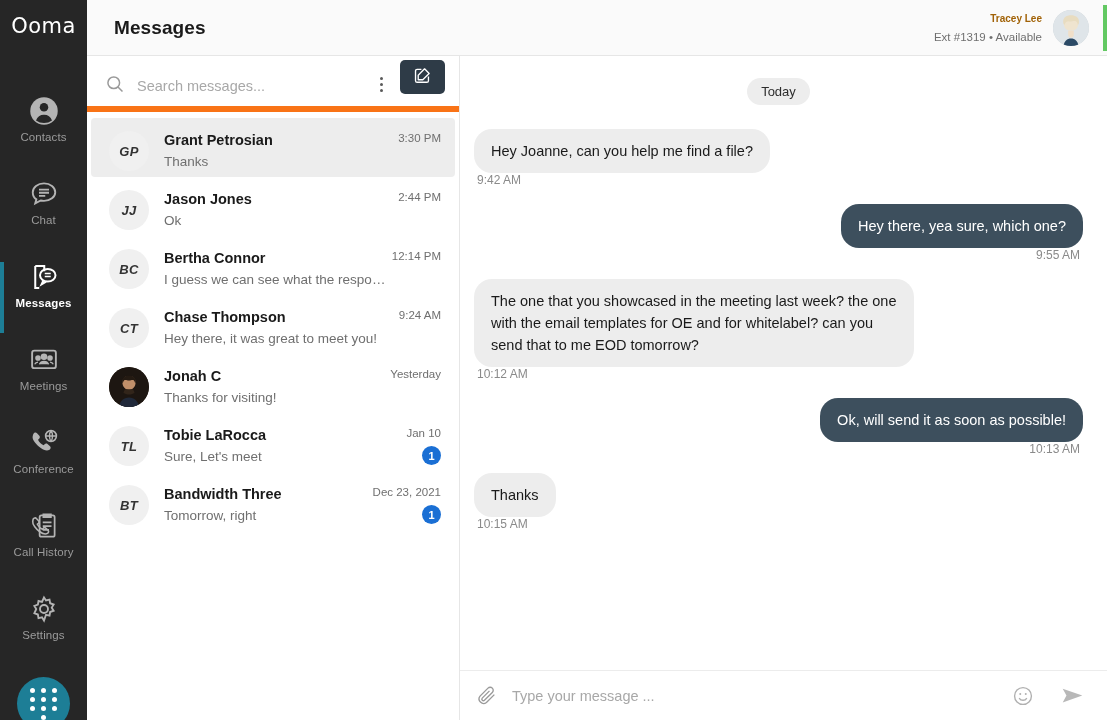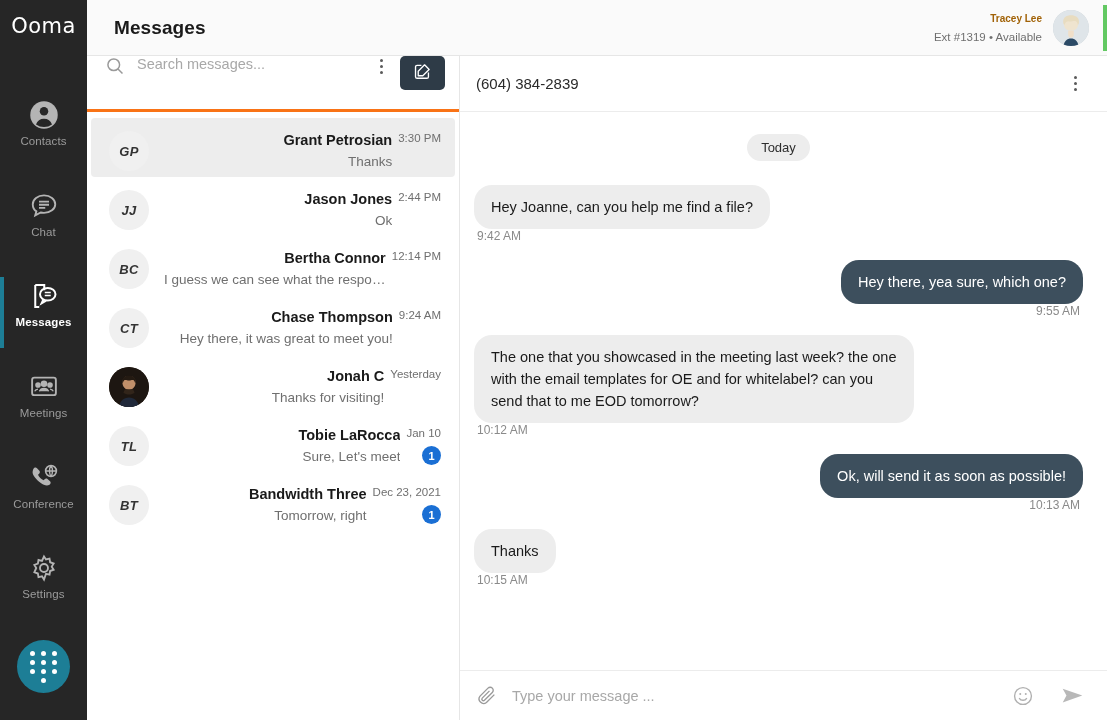--- a/index.html
+++ b/index.html
@@ -65,22 +65,22 @@
 
   
   .body-split { flex: 1; display: flex; min-height: 0; }
 
   
   .list-col {
     width: 373px; flex: 0 0 373px; border-right: 1px solid #e6e6e6;
     display: flex; flex-direction: column; background: #fff; min-height: 0;
   }
   .search-row {
-    height: 56px; flex: 0 0 56px; display: flex; align-items: flex-start;
-    padding: 0 14px 12px 18px; border-bottom: 3px solid #f97316;
+    height: 56px; flex: 0 0 56px; display: flex; align-items: flex-end;
+    padding: 0 14px 12px 18px; border-bottom: 6px solid #f97316;
   }
   .search-ico { width: 20px; height: 20px; flex: 0 0 20px; margin-right: 12px; }
   .search-input {
     flex: 1; border: none; outline: none; font-size: 14.5px;
     color: #3a3a3a; font-family: "Liberation Sans", sans-serif; background: transparent;
   }
   .search-input::placeholder { color: #a8a8a8; }
   .kebab { width: 20px; height: 20px; display: flex; flex-direction: column;
     align-items: center; justify-content: center; gap: 3px; cursor: pointer; flex: 0 0 20px; margin-right: 9px;}
   .kebab i { width: 3px; height: 3px; border-radius: 50%; background: #5a5a5a; display: block; }
@@ -95,21 +95,21 @@
     cursor: pointer; height: 59px; margin: 0 4px; border-radius: 4px;
   }
   .conv.selected { background: #ededed; }
   .conv-av {
     width: 40px; height: 40px; border-radius: 50%; background: #f0f0f0;
     display: flex; align-items: center; justify-content: center;
     font-size: 13px; font-weight: 700; color: #333; flex: 0 0 40px;
     margin-right: 15px; margin-top: 1px; overflow: hidden; letter-spacing: .3px; font-style: italic;
   }
   .conv-av.photo { background: #2a2118; }
-  .conv-mid { flex: 1; min-width: 0; padding-top: 1px; text-align: right; }
+  .conv-mid { flex: 1; min-width: 0; padding-top: 1px; }
   .conv-name { font-size: 14.5px; font-weight: 700; color: #1a1a1a; line-height: 19px;
     white-space: nowrap; overflow: hidden; text-overflow: ellipsis; }
   .conv-prev { font-size: 13.5px; color: #6f6f6f; line-height: 19px; margin-top: 2px;
     white-space: nowrap; overflow: hidden; text-overflow: ellipsis; max-width: 240px; }
   .conv-right { display: flex; flex-direction: column; align-items: flex-end;
     flex: 0 0 auto; padding-top: 2px; margin-left: 6px; }
   .conv-time { font-size: 11.5px; color: #6f6f6f; white-space: nowrap; }
   .badge {
     margin-top: 7px; min-width: 19px; height: 19px; border-radius: 50%;
     background: #1a6fd4; color: #fff; font-size: 11px; font-weight: 600;
@@ -218,20 +218,31 @@
       <span class="nav-ico">
         <svg viewBox="0 0 24 24">
             <path d="M3.6 4.6c.6-1 2-1.3 2.8-.4l1.9 2c.6.7.5 1.7-.2 2.3l-.9.8c.9 2 2.5 3.6 4.5 4.5l.8-.9c.6-.7 1.6-.8 2.3-.2l2 1.9c.9.8.6 2.2-.4 2.8-2 1.2-4.4.5-7.2-1.6S2.4 9.6 2.9 6.9c.1-.9.4-1.7.7-2.3z" fill="#b4b4b4"></path>
             <circle cx="17.6" cy="6.4" r="4.3" fill="none" stroke="#b4b4b4" stroke-width="1.3"></circle>
             <path d="M13.3 6.4h8.6M17.6 2.1c1.6 1.9 1.6 6.7 0 8.6M17.6 2.1c-1.6 1.9-1.6 6.7 0 8.6" fill="none" stroke="#b4b4b4" stroke-width="1.1"></path>
           </svg>
       </span>
       <span class="nav-label">Conference</span>
     </div>
 
+    <div class="nav-item">
+      <span class="nav-ico">
+        <svg viewBox="0 0 24 24" fill="none" stroke="#b4b4b4" stroke-width="1.4">
+            <rect x="8.5" y="3.5" width="12" height="17" rx="1.4"></rect>
+            <path d="M11.5 2.6h6v2.2h-6z" fill="#b4b4b4"></path>
+            <path d="M11 9h7M11 12h7M11 15h5"></path>
+            <path d="M3.4 6.4c.5-.9 1.8-1.2 2.5-.4l1.7 1.8c.6.6.5 1.5-.1 2.1l-.8.7c.8 1.8 2.2 3.2 4 4l.7-.8c.5-.6 1.4-.7 2-.1l1.8 1.7c.8.7.5 2-.4 2.5-1.8 1-3.9.4-6.4-1.5S2.6 10.8 3 8.4c.1-.8.2-1.5.4-2z" stroke="#b4b4b4" stroke-width="1.3" fill="none"></path>
+          </svg>
+      </span>
+      <span class="nav-label">Call History</span>
+    </div>
 
     <div class="nav-item">
       <span class="nav-ico">
         <svg viewBox="0 0 24 24" fill="none" stroke="#b4b4b4" stroke-width="1.5">
             <circle cx="12" cy="12" r="3.2"></circle>
             <path d="M12 2.8l1.6 2.4 2.8-.7.5 2.9 2.8 1-1.5 2.5 1.5 2.5-2.8 1-.5 2.9-2.8-.7L12 21.2l-1.6-2.6-2.8.7-.5-2.9-2.8-1L5.8 12 4.3 9.5l2.8-1 .5-2.9 2.8.7z"></path>
           </svg>
       </span>
       <span class="nav-label">Settings</span>
     </div>
@@ -388,28 +399,20 @@
             <div class="conv-right">
               <div class="conv-time">Dec 23, 2021</div>
               <div class="badge">1</div>
             </div>
           </div>
 
         </div>
       </section>
 
       <section class="chat-col">
-        <div class="chat-head">
-          <div class="chat-title">(604) 384-2839</div>
-          <span class="kebab">
-              <i></i>
-              <i></i>
-              <i></i>
-            </span>
-        </div>
 
         <div class="thread">
           <div class="day-sep">
             <span class="day-pill">Today</span>
           </div>
 
           <div class="msg in">
             <div class="bubble">Hey Joanne, can you help me find a file?</div>
             <div class="stamp">9:42 AM</div>
           </div>

